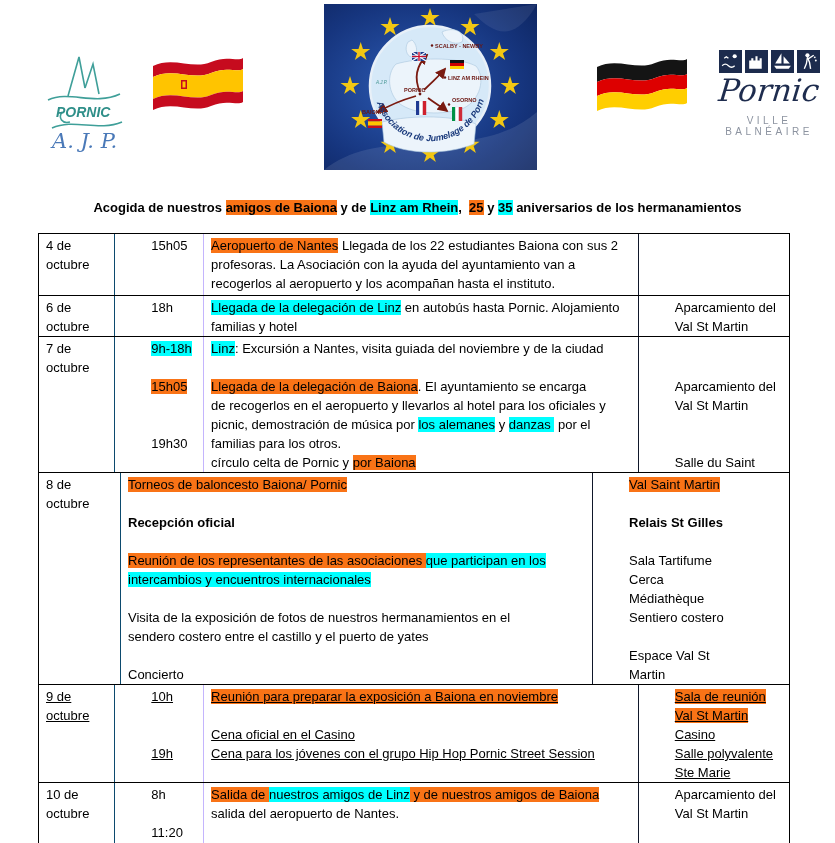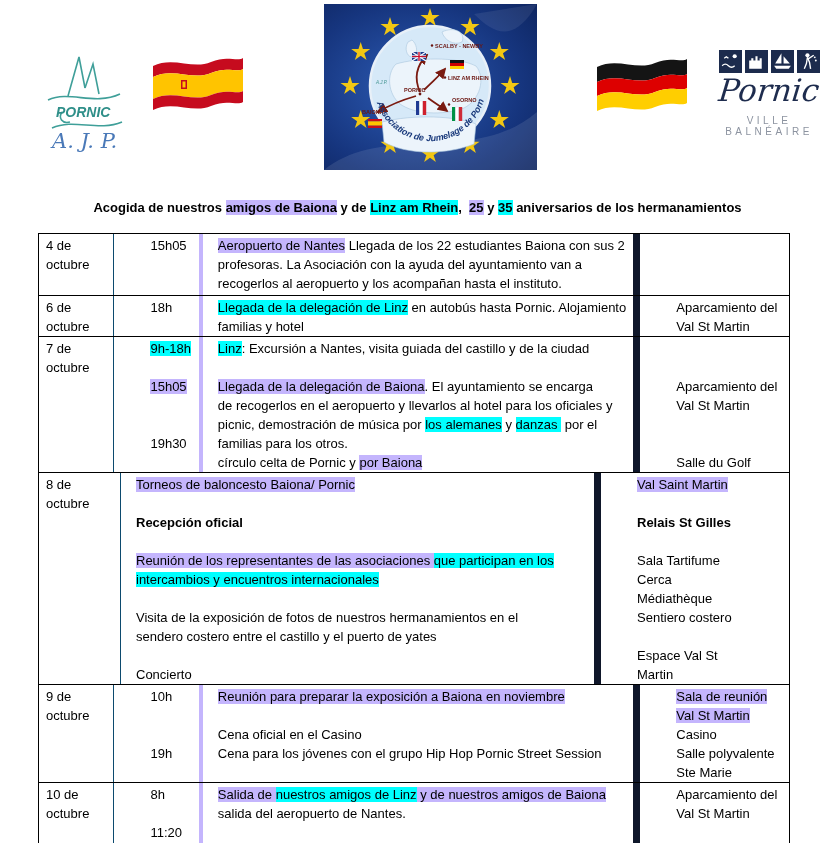--- a/index.html
+++ b/index.html
@@ -16,25 +16,25 @@
   
   .title{position:absolute;top:200px;left:0;width:100%;text-align:center;
          font-weight:bold;font-size:13px;white-space:pre-wrap;}
   
   .schedule{position:absolute;top:233px;left:38px;width:752px;
             border:1px solid #000;box-sizing:border-box;font-size:13px;}
   .trow{display:flex;border-bottom:1px solid #000;}
   .trow:last-child{border-bottom:none;}
   .cell{box-sizing:border-box;padding:2px 4px 0 7px;overflow:hidden;}
   .cell-date{width:82px;border-right:1px solid #0c4a6e;}
-  .cell-time{width:65px;border-right:4px solid #c4b5fd;padding-left:8px;margin-left:28px;}
-  .cell-content{width:472px;border-right:7px solid #0f172a;margin-left:8px;}
+  .cell-time{width:65px;border-right:1px solid #c4b5fd;padding-left:8px;margin-left:28px;}
+  .cell-content{width:472px;border-right:1px solid #0f172a;}
   .cell-loc{width:131px;margin-left:29px;}
   .line{height:19px;line-height:19px;white-space:pre;}
-  .hl-y{background:#c4b5fd;}
+  .hl-y{background:#f97316;}
   .hl-c{background:#00ffff;}
   .b{font-weight:bold;}
 </style>
 </head>
 <body>
 
 <div class="page">
 
   <svg class="logo-abs" style="left:28px;top:48px;" width="112" height="104" viewBox="0 0 112 104">
     <g fill="none" stroke="#3f9f99" stroke-width="1.6">
@@ -244,36 +244,36 @@
         <div class="cell cell-time">
           <div class="line"><span class="hl-c">9h-18h</span></div>
           <div class="line"></div>
           <div class="line"><span class="hl-y">15h05</span></div>
           <div class="line"></div>
           <div class="line"></div>
           <div class="line"><span>19h30</span></div>
           <div class="line"></div>
         </div>
         <div class="cell cell-content">
-          <div class="line"><span class="hl-c">Linz</span><span>: Excursión a Nantes, visita guiada del castillo y de la ciudad</span></div>
+          <div class="line"><span class="hl-c">Linz</span><span>: Excursión a Nantes, visita guiada del noviembre y de la ciudad</span></div>
           <div class="line"></div>
           <div class="line"><span class="hl-y">Llegada de la delegación de Baiona</span><span>. El ayuntamiento se encarga</span></div>
           <div class="line"><span>de recogerlos en el aeropuerto y llevarlos al hotel para los oficiales y</span></div>
           <div class="line"><span>picnic, demostración de música por </span><span class="hl-c">los alemanes</span><span> y </span><span class="hl-c">danzas </span><span> por el</span></div>
           <div class="line"><span>familias para los otros.</span></div>
           <div class="line"><span>círculo celta de Pornic y </span><span class="hl-y">por Baiona</span></div>
         </div>
         <div class="cell cell-loc">
           <div class="line"></div>
           <div class="line"></div>
           <div class="line"><span>Aparcamiento del</span></div>
           <div class="line"><span>Val St Martin</span></div>
           <div class="line"></div>
           <div class="line"></div>
-          <div class="line"><span>Salle du Golf</span></div>
+          <div class="line"><span>Salle du Saint</span></div>
         </div>
       </div>
       <div class="trow" style="min-height: 211px;">
         <div class="cell cell-date">
           <div class="line"><span>8 de</span></div>
           <div class="line"><span>octubre</span></div>
         </div>
         <div class="cell cell-content">
           <div class="line"><span class="hl-y">Torneos de baloncesto Baiona/ Pornic</span></div>
           <div class="line"></div>
@@ -294,21 +294,21 @@
           <div class="line"></div>
           <div class="line"><span>Sala Tartifume</span></div>
           <div class="line"><span>Cerca</span></div>
           <div class="line"><span>Médiathèque</span></div>
           <div class="line"><span>Sentiero costero</span></div>
           <div class="line"></div>
           <div class="line"><span>Espace Val St</span></div>
           <div class="line"><span>Martin</span></div>
         </div>
       </div>
-      <div class="trow" style="min-height: 95px;">
+      <div class="trow" style="min-height: 95px; text-decoration: underline;">
         <div class="cell cell-date">
           <div class="line"><span>9 de</span></div>
           <div class="line"><span>octubre</span></div>
         </div>
         <div class="cell cell-time">
           <div class="line"><span>10h</span></div>
           <div class="line"></div>
           <div class="line"></div>
           <div class="line"><span>19h</span></div>
           <div class="line"></div>

